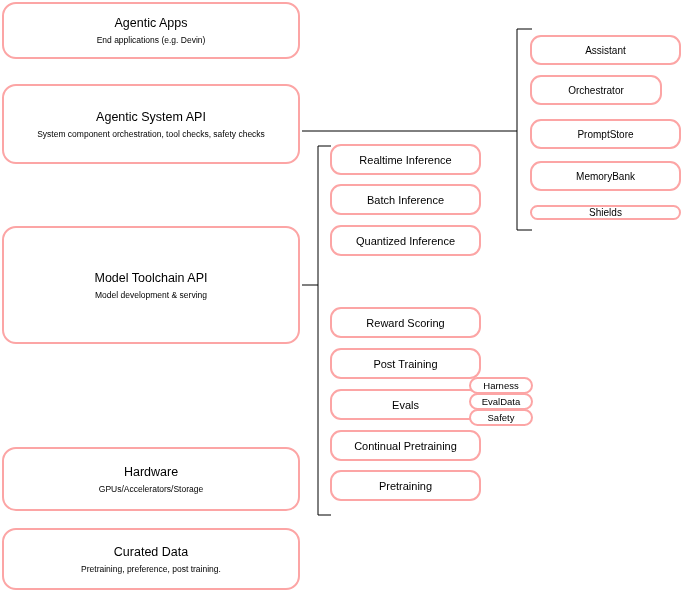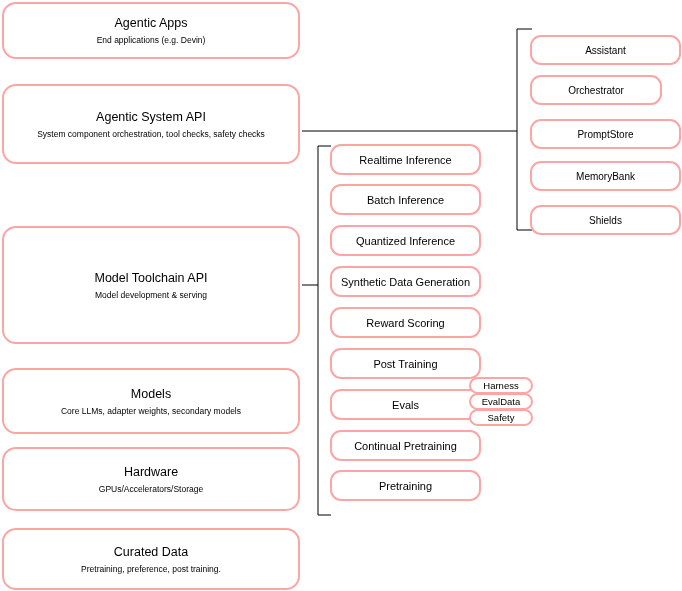--- a/index.html
+++ b/index.html
@@ -89,46 +89,39 @@
   <div class="node layer" style="left:2px; top:84px; width:298px; height:80px;">
     <div class="title">Agentic System API</div>
     <div class="subtitle">System component orchestration, tool checks, safety checks</div>
   </div>
 
   <div class="node layer" style="left:2px; top:226px; width:298px; height:118px;">
     <div class="title">Model Toolchain API</div>
     <div class="subtitle">Model development &amp; serving</div>
   </div>
 
-  <div class="node layer" style="left:2px; top:368px; width:298px; height:66px;">
-    <div class="title">Models</div>
-    <div class="subtitle">Core LLMs, adapter weights, secondary models</div>
-  </div>
 
   <div class="node layer" style="left:2px; top:447px; width:298px; height:64px;">
     <div class="title">Hardware</div>
     <div class="subtitle">GPUs/Accelerators/Storage</div>
   </div>
 
   <div class="node layer" style="left:2px; top:528px; width:298px; height:62px;">
     <div class="title">Curated Data</div>
     <div class="subtitle">Pretraining, preference, post training.</div>
   </div>
 
   <div class="node capsule" style="left:330px; top:144px; width:151px; height:31px;">
     <span>Realtime Inference</span>
   </div>
   <div class="node capsule" style="left:330px; top:184px; width:151px; height:31px;">
     <span>Batch Inference</span>
   </div>
   <div class="node capsule" style="left:330px; top:225px; width:151px; height:31px;">
     <span>Quantized Inference</span>
-  </div>
-  <div class="node capsule" style="left:330px; top:266px; width:151px; height:31px;">
-    <span>Synthetic Data Generation</span>
   </div>
   <div class="node capsule" style="left:330px; top:307px; width:151px; height:31px;">
     <span>Reward Scoring</span>
   </div>
   <div class="node capsule" style="left:330px; top:348px; width:151px; height:31px;">
     <span>Post Training</span>
   </div>
   <div class="node capsule" style="left:330px; top:389px; width:151px; height:31px;">
     <span>Evals</span>
   </div>
@@ -154,17 +147,17 @@
   </div>
   <div class="node pill" style="left:530px; top:75px; width:132px; height:30px;">
     <span>Orchestrator</span>
   </div>
   <div class="node pill" style="left:530px; top:119px; width:151px; height:30px;">
     <span>PromptStore</span>
   </div>
   <div class="node pill" style="left:530px; top:161px; width:151px; height:30px;">
     <span>MemoryBank</span>
   </div>
-  <div class="node pill" style="left:530px; top:205px; width:151px; height:30px;">
+  <div class="node pill" style="left:530px; top:205px; width:151px; height:15px;">
     <span>Shields</span>
   </div>
 
 </div>
 
 </body></html>

